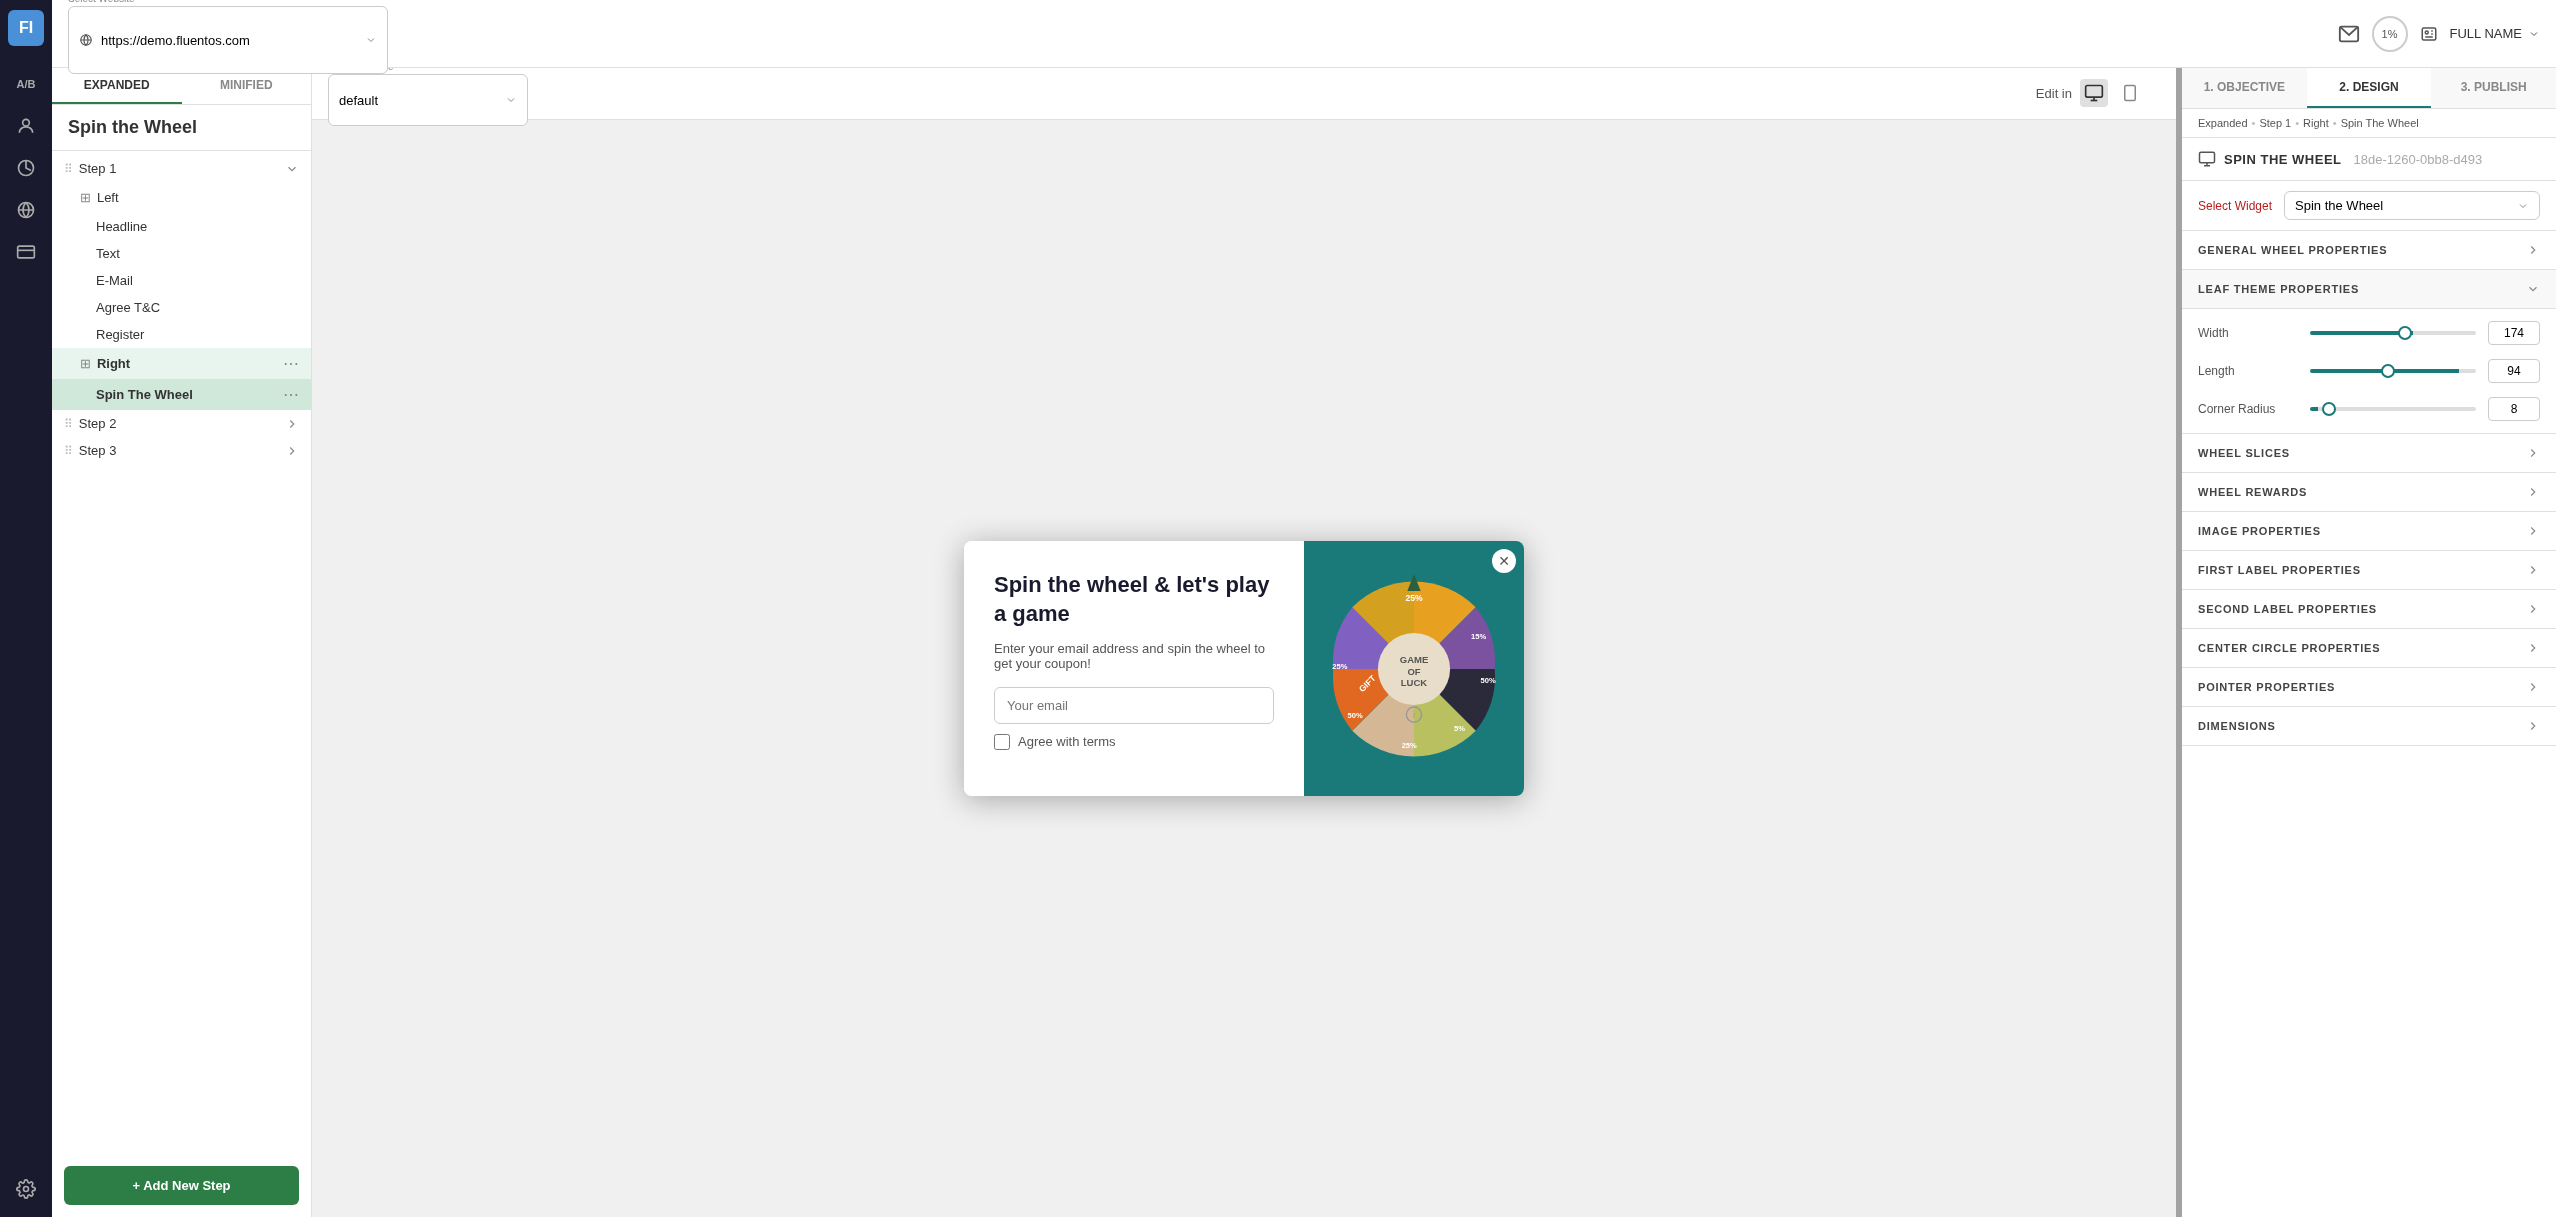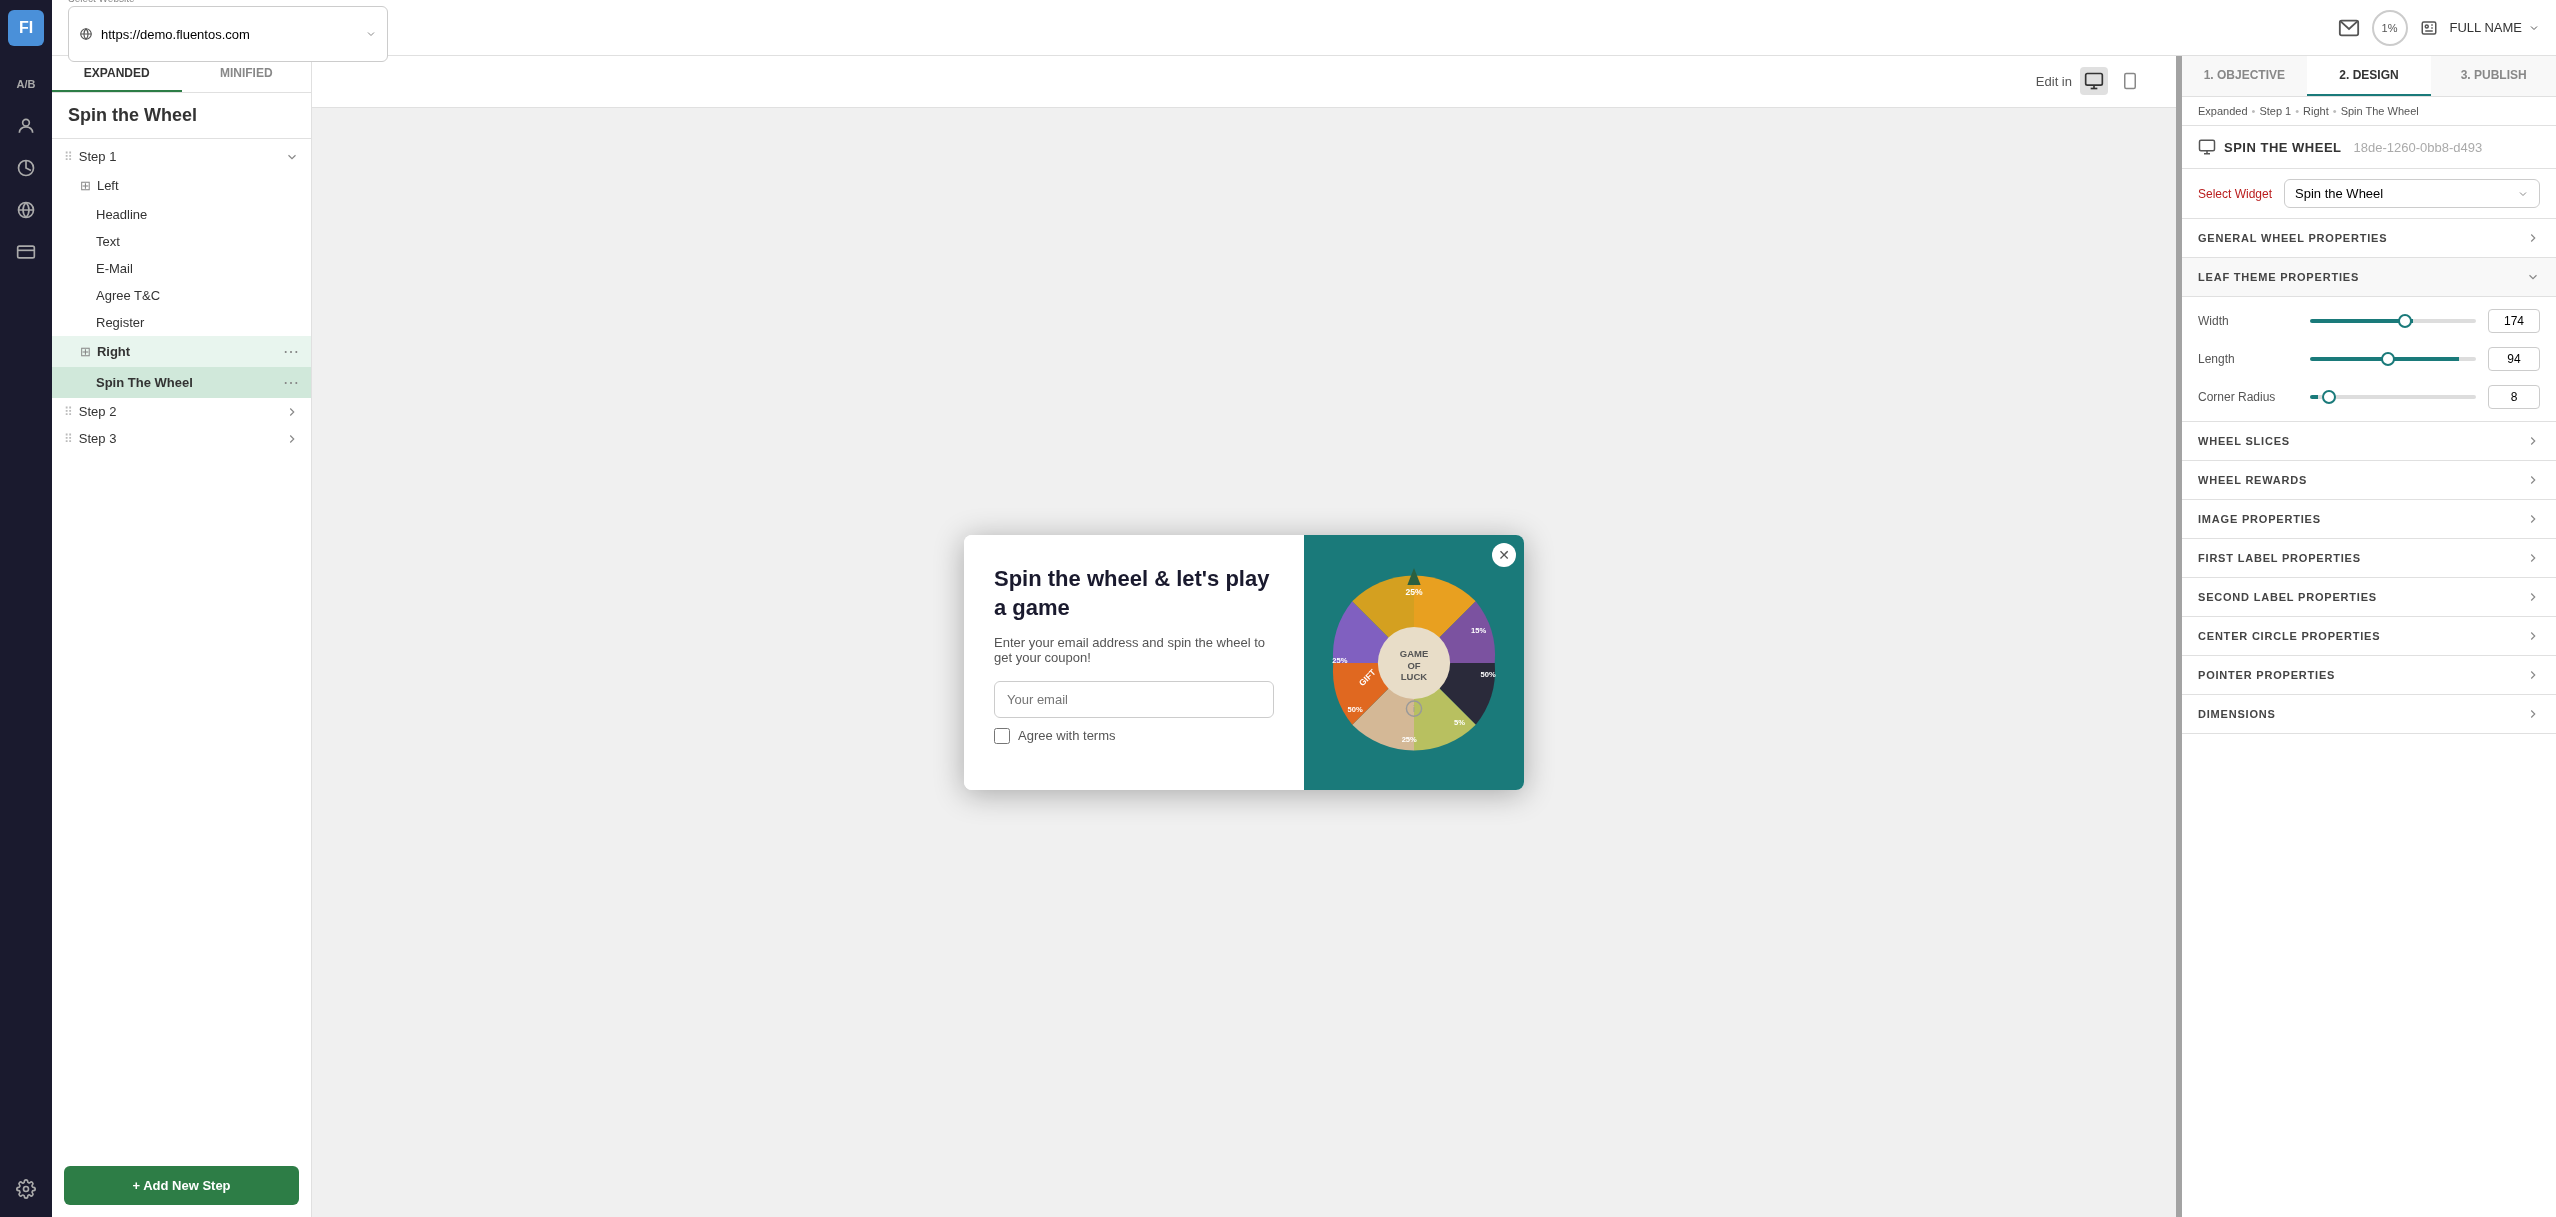--- a/index.html
+++ b/index.html
@@ -9,21 +9,21 @@
     .icon-sidebar {
       width: 52px; background: #1a1a2e; display: flex; flex-direction: column; align-items: center; padding: 10px 0; gap: 6px; flex-shrink: 0;
     }
     .icon-sidebar .logo { width: 36px; height: 36px; background: #4a90d9; border-radius: 6px; display: flex; align-items: center; justify-content: center; color: white; font-weight: bold; font-size: 16px; margin-bottom: 14px; }
     .icon-sidebar .nav-icon { width: 36px; height: 36px; display: flex; align-items: center; justify-content: center; color: #aaa; border-radius: 6px; cursor: pointer; }
 
     
     .main-wrapper { flex: 1; display: flex; flex-direction: column; overflow: hidden; }
 
     
-    .topbar { height: 56px; background: white; display: flex; align-items: center; padding: 0 16px; gap: 12px; border-bottom: 1px solid #e0e0e0; flex-shrink: 0; }
+    .topbar { height: 68px; background: white; display: flex; align-items: center; padding: 0 16px; gap: 12px; border-bottom: 1px solid #e0e0e0; flex-shrink: 0; }
     .website-selector-wrap { position: relative; }
     .topbar-right { margin-left: auto; display: flex; align-items: center; gap: 12px; }
     .badge-circle { width: 36px; height: 36px; border-radius: 50%; border: 2px solid #ccc; display: flex; align-items: center; justify-content: center; font-size: 11px; color: #555; }
     .fullname-btn { display: flex; align-items: center; gap: 6px; font-size: 13px; color: #333; cursor: pointer; }
 
     
     .content-area { flex: 1; display: flex; overflow: hidden; }
 
     
     .left-panel { width: 260px; background: white; border-right: 1px solid #e0e0e0; display: flex; flex-direction: column; flex-shrink: 0; overflow: hidden; }
@@ -243,20 +243,29 @@
               <polyline points="9 6 15 12 9 18"></polyline>
             </svg>
         </div>
       </div>
 
       <button class="add-step-btn">+ Add New Step</button>
     </div>
 
     <div class="canvas-area">
       <div class="canvas-toolbar">
+        <div style="display:flex;flex-direction:column;gap:2px;">
+          <span style="font-size:10px;color:#888;">Current Locale</span>
+          <div class="canvas-toolbar .locale-select" style="display:flex;align-items:center;border:1px solid #ccc;border-radius:6px;padding:5px 10px;gap:8px;min-width:200px;cursor:pointer;">
+            <span style="flex:1;font-size:13px;">default</span>
+            <svg width="12" height="12" viewBox="0 0 24 24" fill="none" stroke="#888" stroke-width="2">
+                <polyline points="6 9 12 15 18 9"></polyline>
+              </svg>
+          </div>
+        </div>
         <div class="canvas-toolbar .edit-in" style="margin-left:auto;display:flex;align-items:center;gap:8px;font-size:13px;color:#555;">
           <span>Edit in</span>
           <div class="device-icon active">
             <svg width="20" height="20" viewBox="0 0 24 24" fill="none" stroke="#333" stroke-width="2">
                 <rect x="2" y="3" width="20" height="14" rx="2"></rect>
                 <line x1="8" y1="21" x2="16" y2="21"></line>
                 <line x1="12" y1="17" x2="12" y2="21"></line>
               </svg>
           </div>
           <div class="device-icon">

